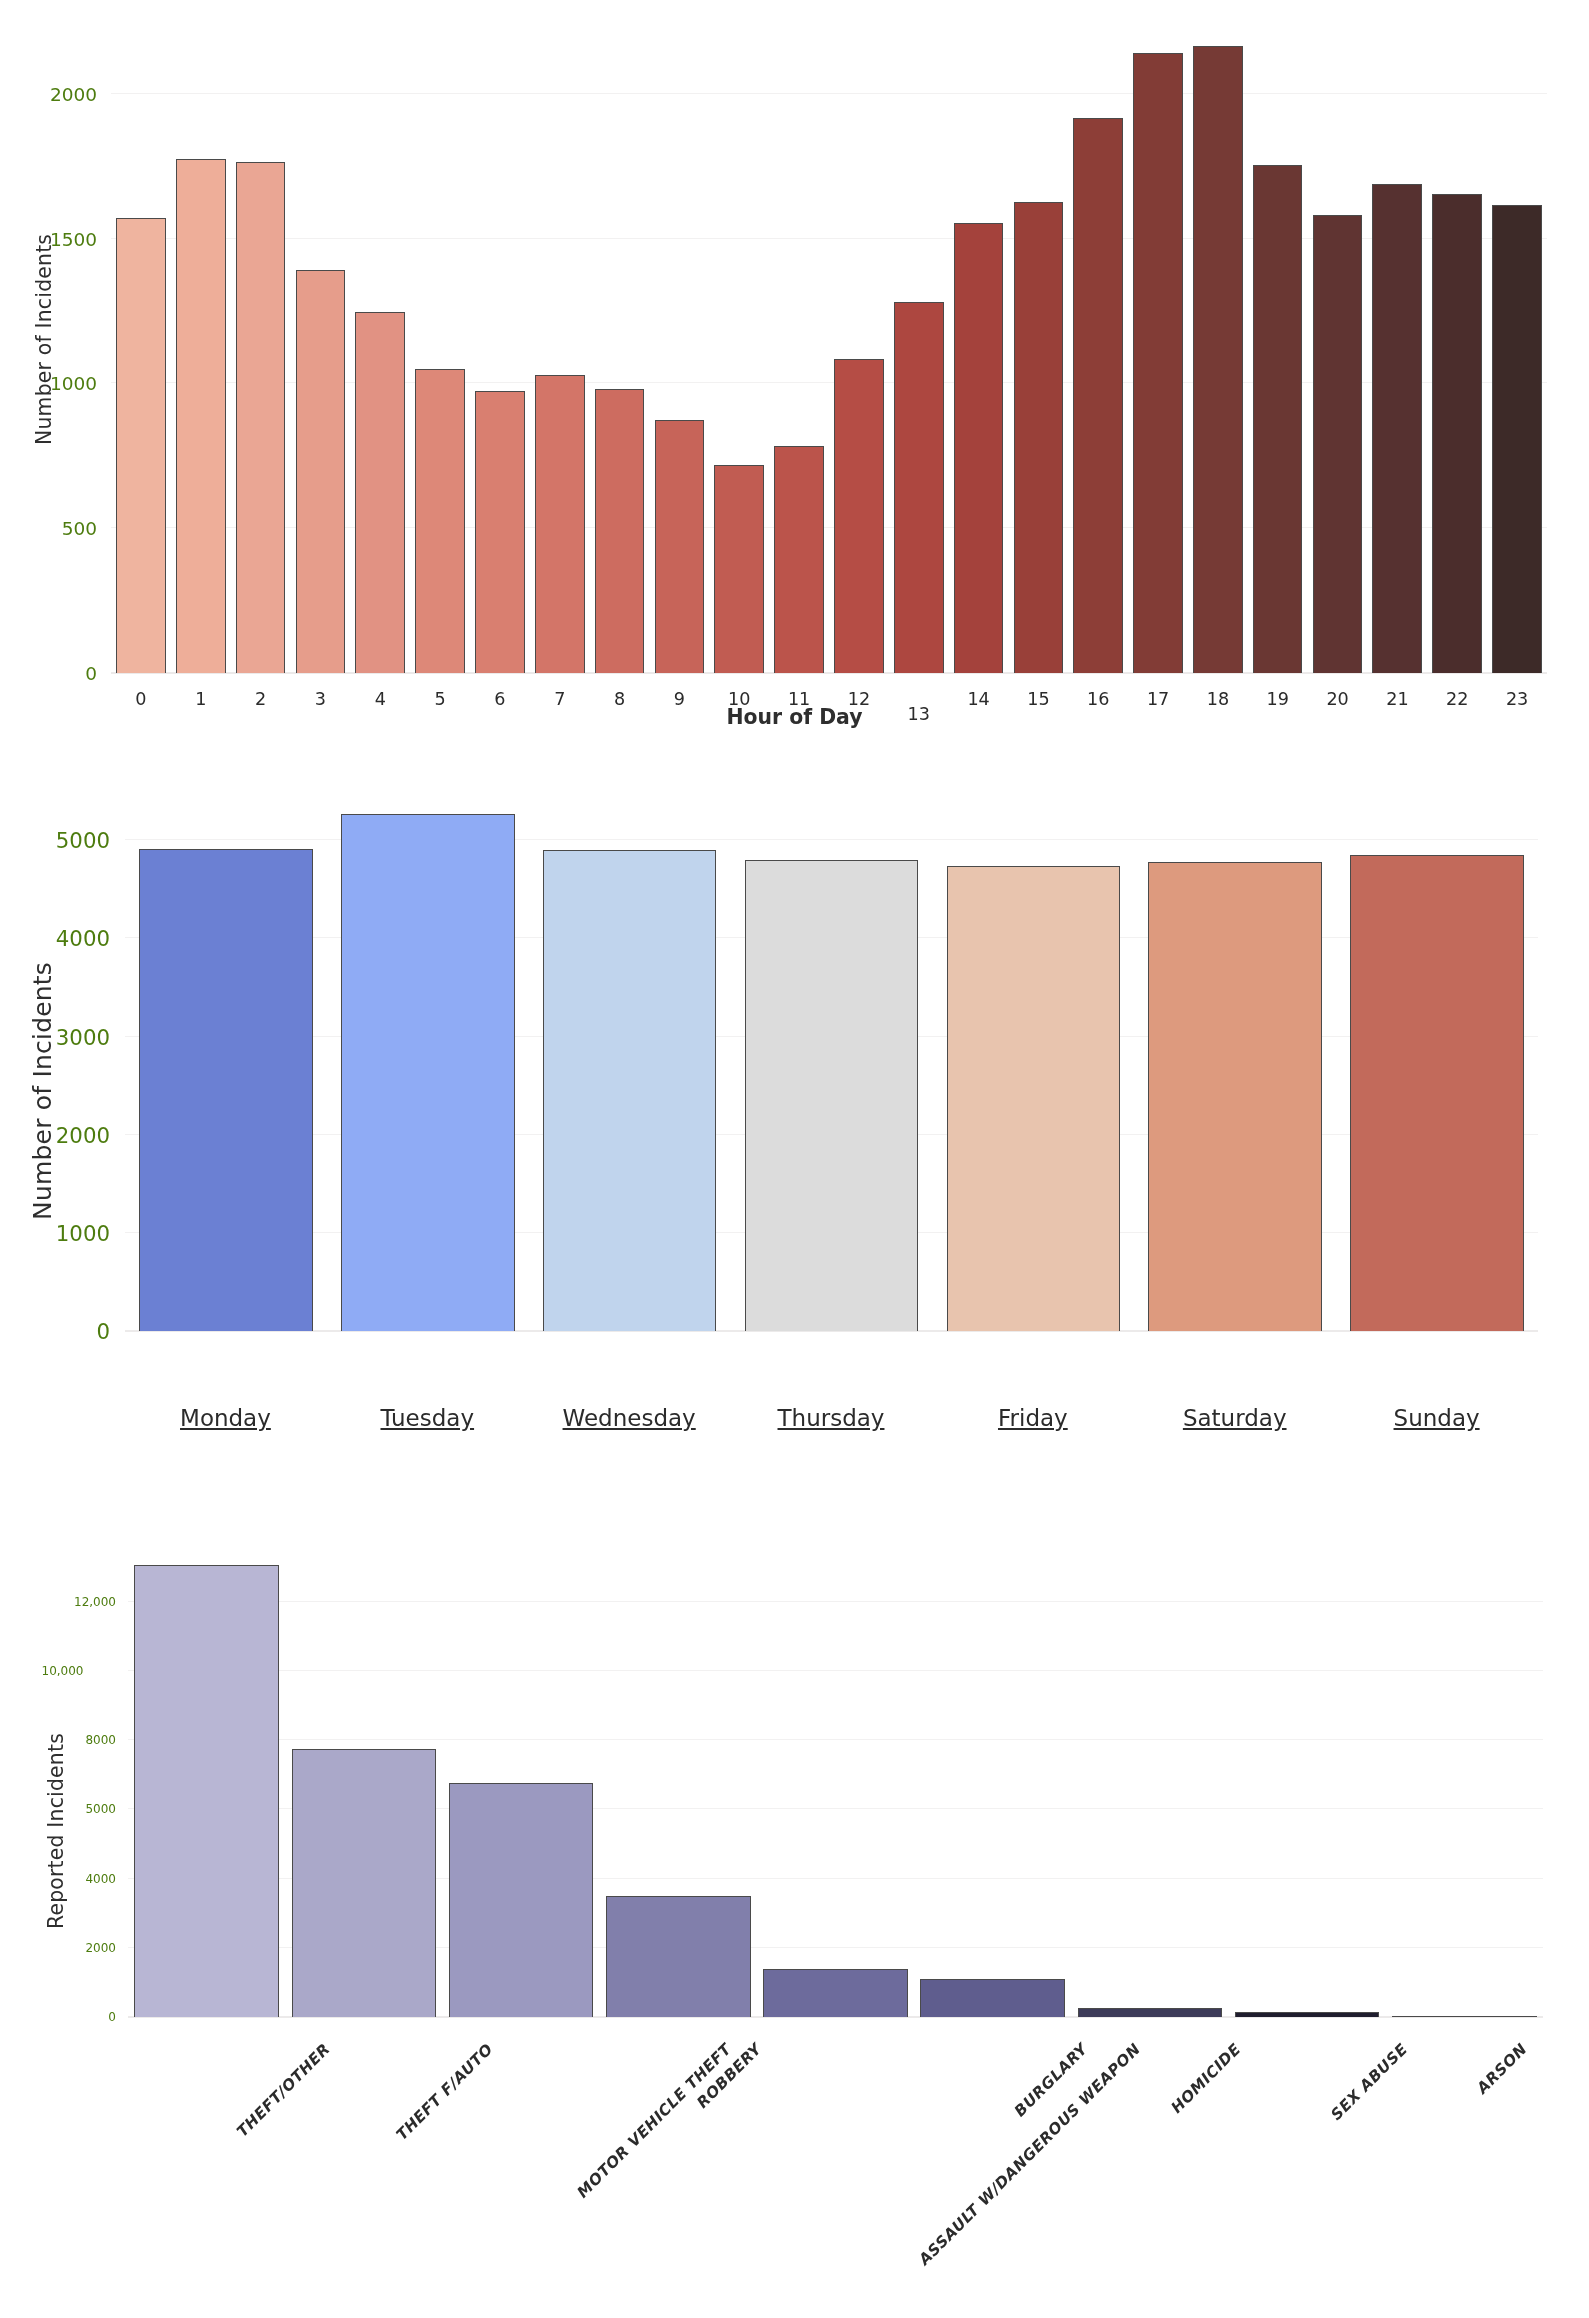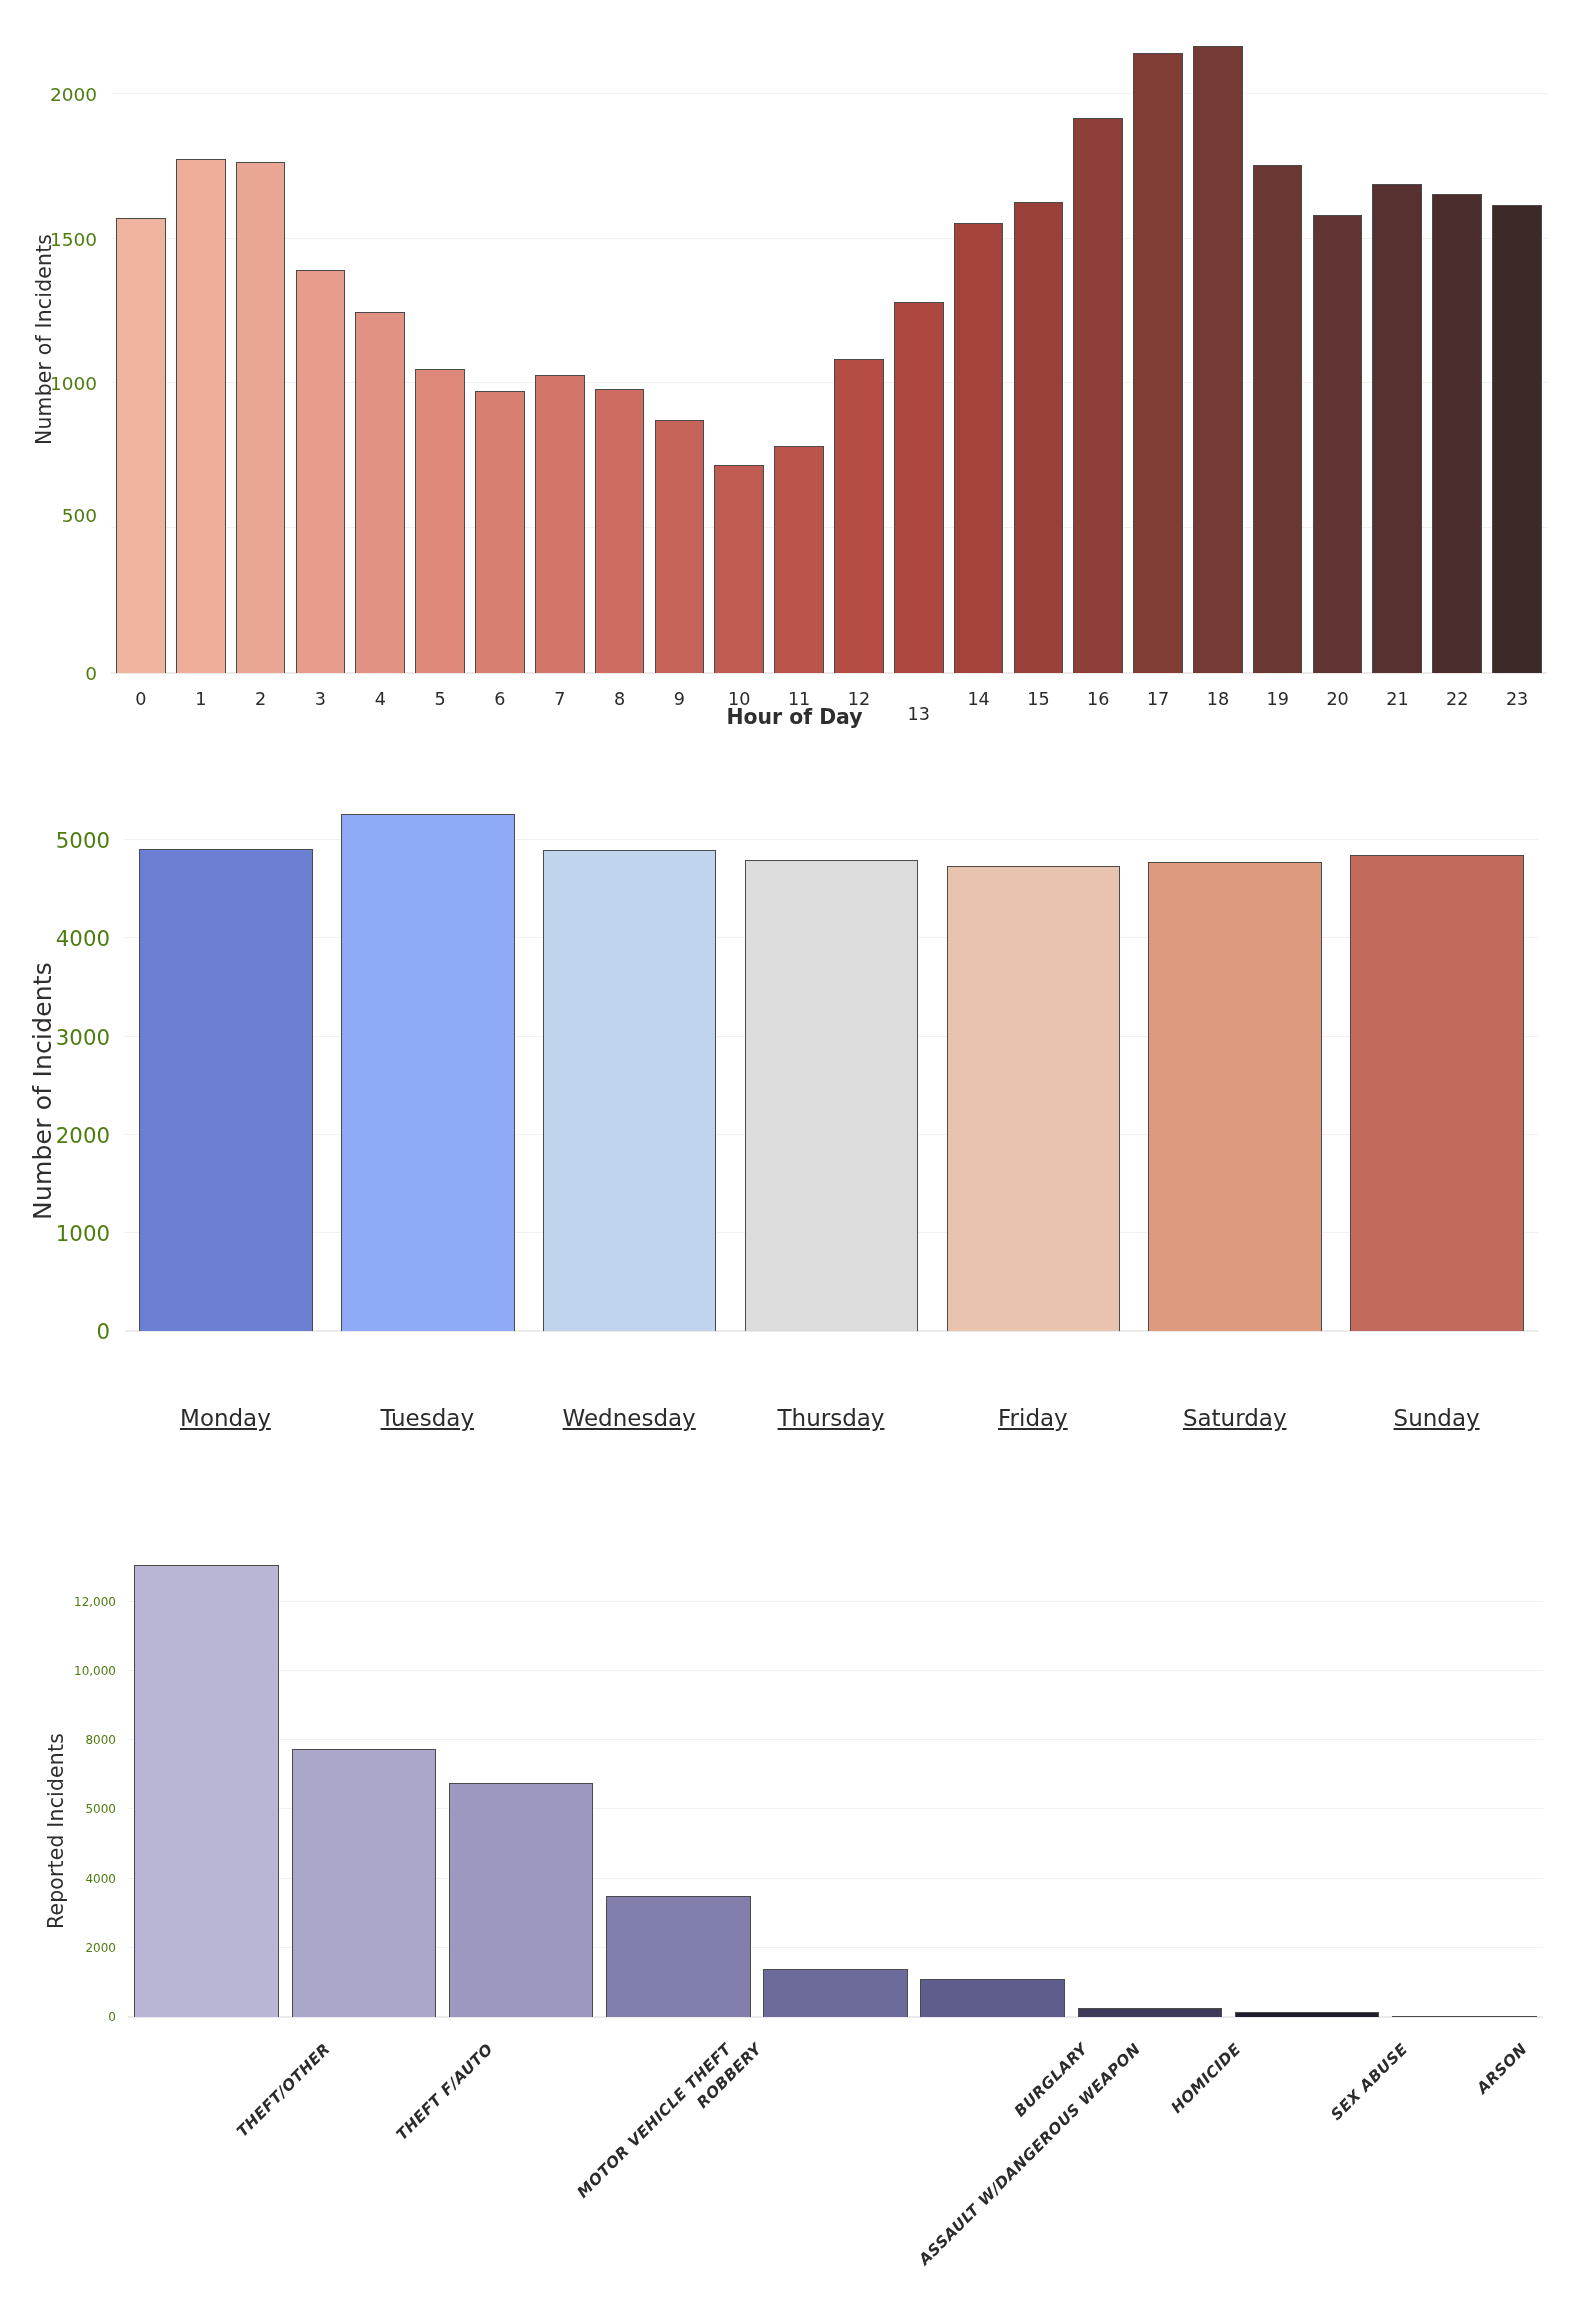--- a/index.html
+++ b/index.html
@@ -117,21 +117,21 @@
     <div class="ylabel">Number of Incidents</div>
     <div class="plotarea">
       <div class="grid-layer">
           <div class="gridline" style="bottom: 145px;"></div>
           <div class="gridline" style="bottom: 290px;"></div>
           <div class="gridline" style="bottom: 434px;"></div>
           <div class="gridline" style="bottom: 579px;"></div>
         </div>
       <div class="ytick-layer">
           <div class="ytick" style="bottom: 0px; position: absolute; transform: translateY(50%);">0</div>
-          <div class="ytick" style="bottom: 158px; position: absolute; transform: translateY(50%);">500</div>
+          <div class="ytick" style="bottom: 145px; position: absolute; transform: translateY(50%);">500</div>
           <div class="ytick" style="bottom: 290px; position: absolute; transform: translateY(50%);">1000</div>
           <div class="ytick" style="bottom: 434px; position: absolute; transform: translateY(50%);">1500</div>
           <div class="ytick" style="bottom: 579px; position: absolute; transform: translateY(50%);">2000</div>
         </div>
       <div class="axis-baseline" style="bottom:-1.4px"></div>
       <div class="bars" style="top:0;bottom:0">
           <div class="barcell">
             <div class="bar" title="0: 1570" style="height: 455px; background: rgb(239, 180, 159);"></div>
           </div>
           <div class="barcell">
@@ -302,21 +302,21 @@
           <div class="gridline" style="bottom: 277px;"></div>
           <div class="gridline" style="bottom: 346px;"></div>
           <div class="gridline" style="bottom: 415px;"></div>
         </div>
       <div class="ytick-layer">
           <div class="ytick" style="bottom: 0px; position: absolute; transform: translateY(50%);">0</div>
           <div class="ytick" style="bottom: 69px; position: absolute; transform: translateY(50%);">2000</div>
           <div class="ytick" style="bottom: 138px; position: absolute; transform: translateY(50%);">4000</div>
           <div class="ytick" style="bottom: 208px; position: absolute; transform: translateY(50%);">5000</div>
           <div class="ytick" style="bottom: 277px; position: absolute; transform: translateY(50%);">8000</div>
-          <div class="ytick" style="bottom: 346px; position: absolute; transform: translateY(50%);">10,000</div>
+          <div class="ytick" style="bottom: 346px; position: absolute; transform: translateY(50%); text-align: center;">10,000</div>
           <div class="ytick" style="bottom: 415px; position: absolute; transform: translateY(50%);">12,000</div>
         </div>
       <div class="axis-baseline" style="bottom:-1.4px"></div>
       <div class="bars" style="top:0;bottom:0">
           <div class="barcell">
             <div class="bar" title="THEFT/OTHER: 13050" style="height: 452px; background: rgb(184, 182, 212);"></div>
           </div>
           <div class="barcell">
             <div class="bar" title="THEFT F/AUTO: 7750" style="height: 268px; background: rgb(170, 168, 201);"></div>
           </div>

